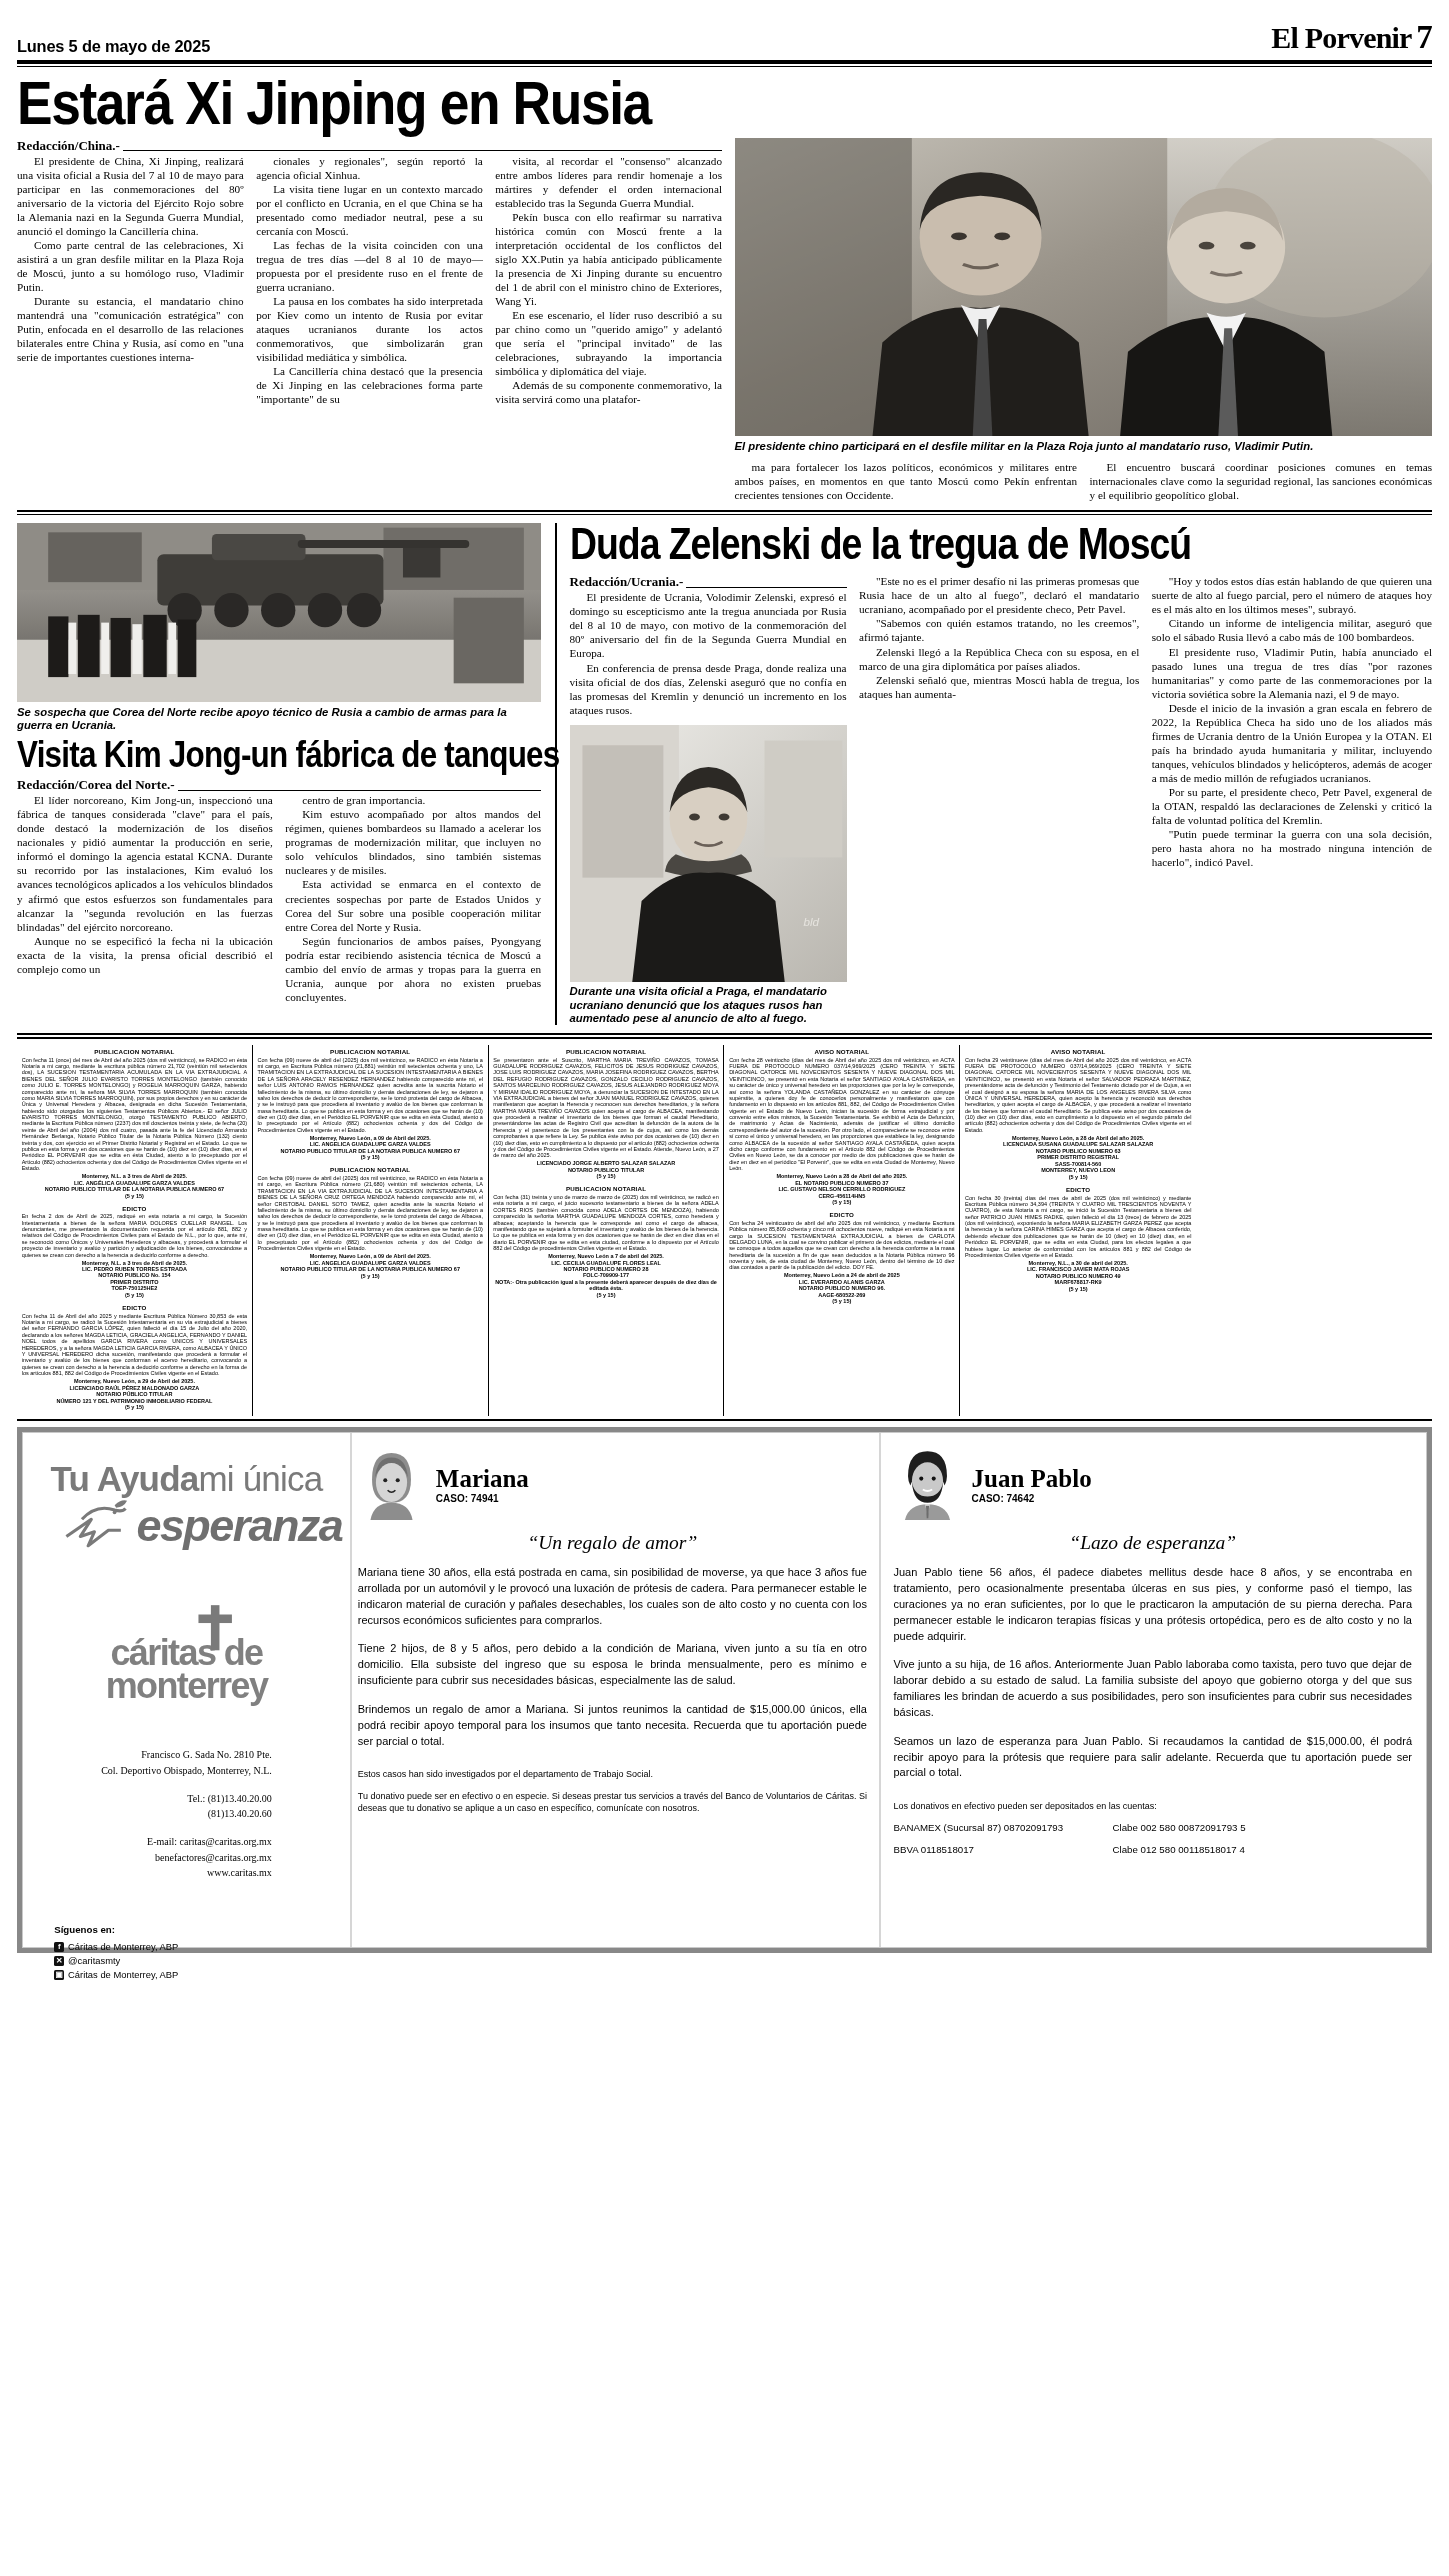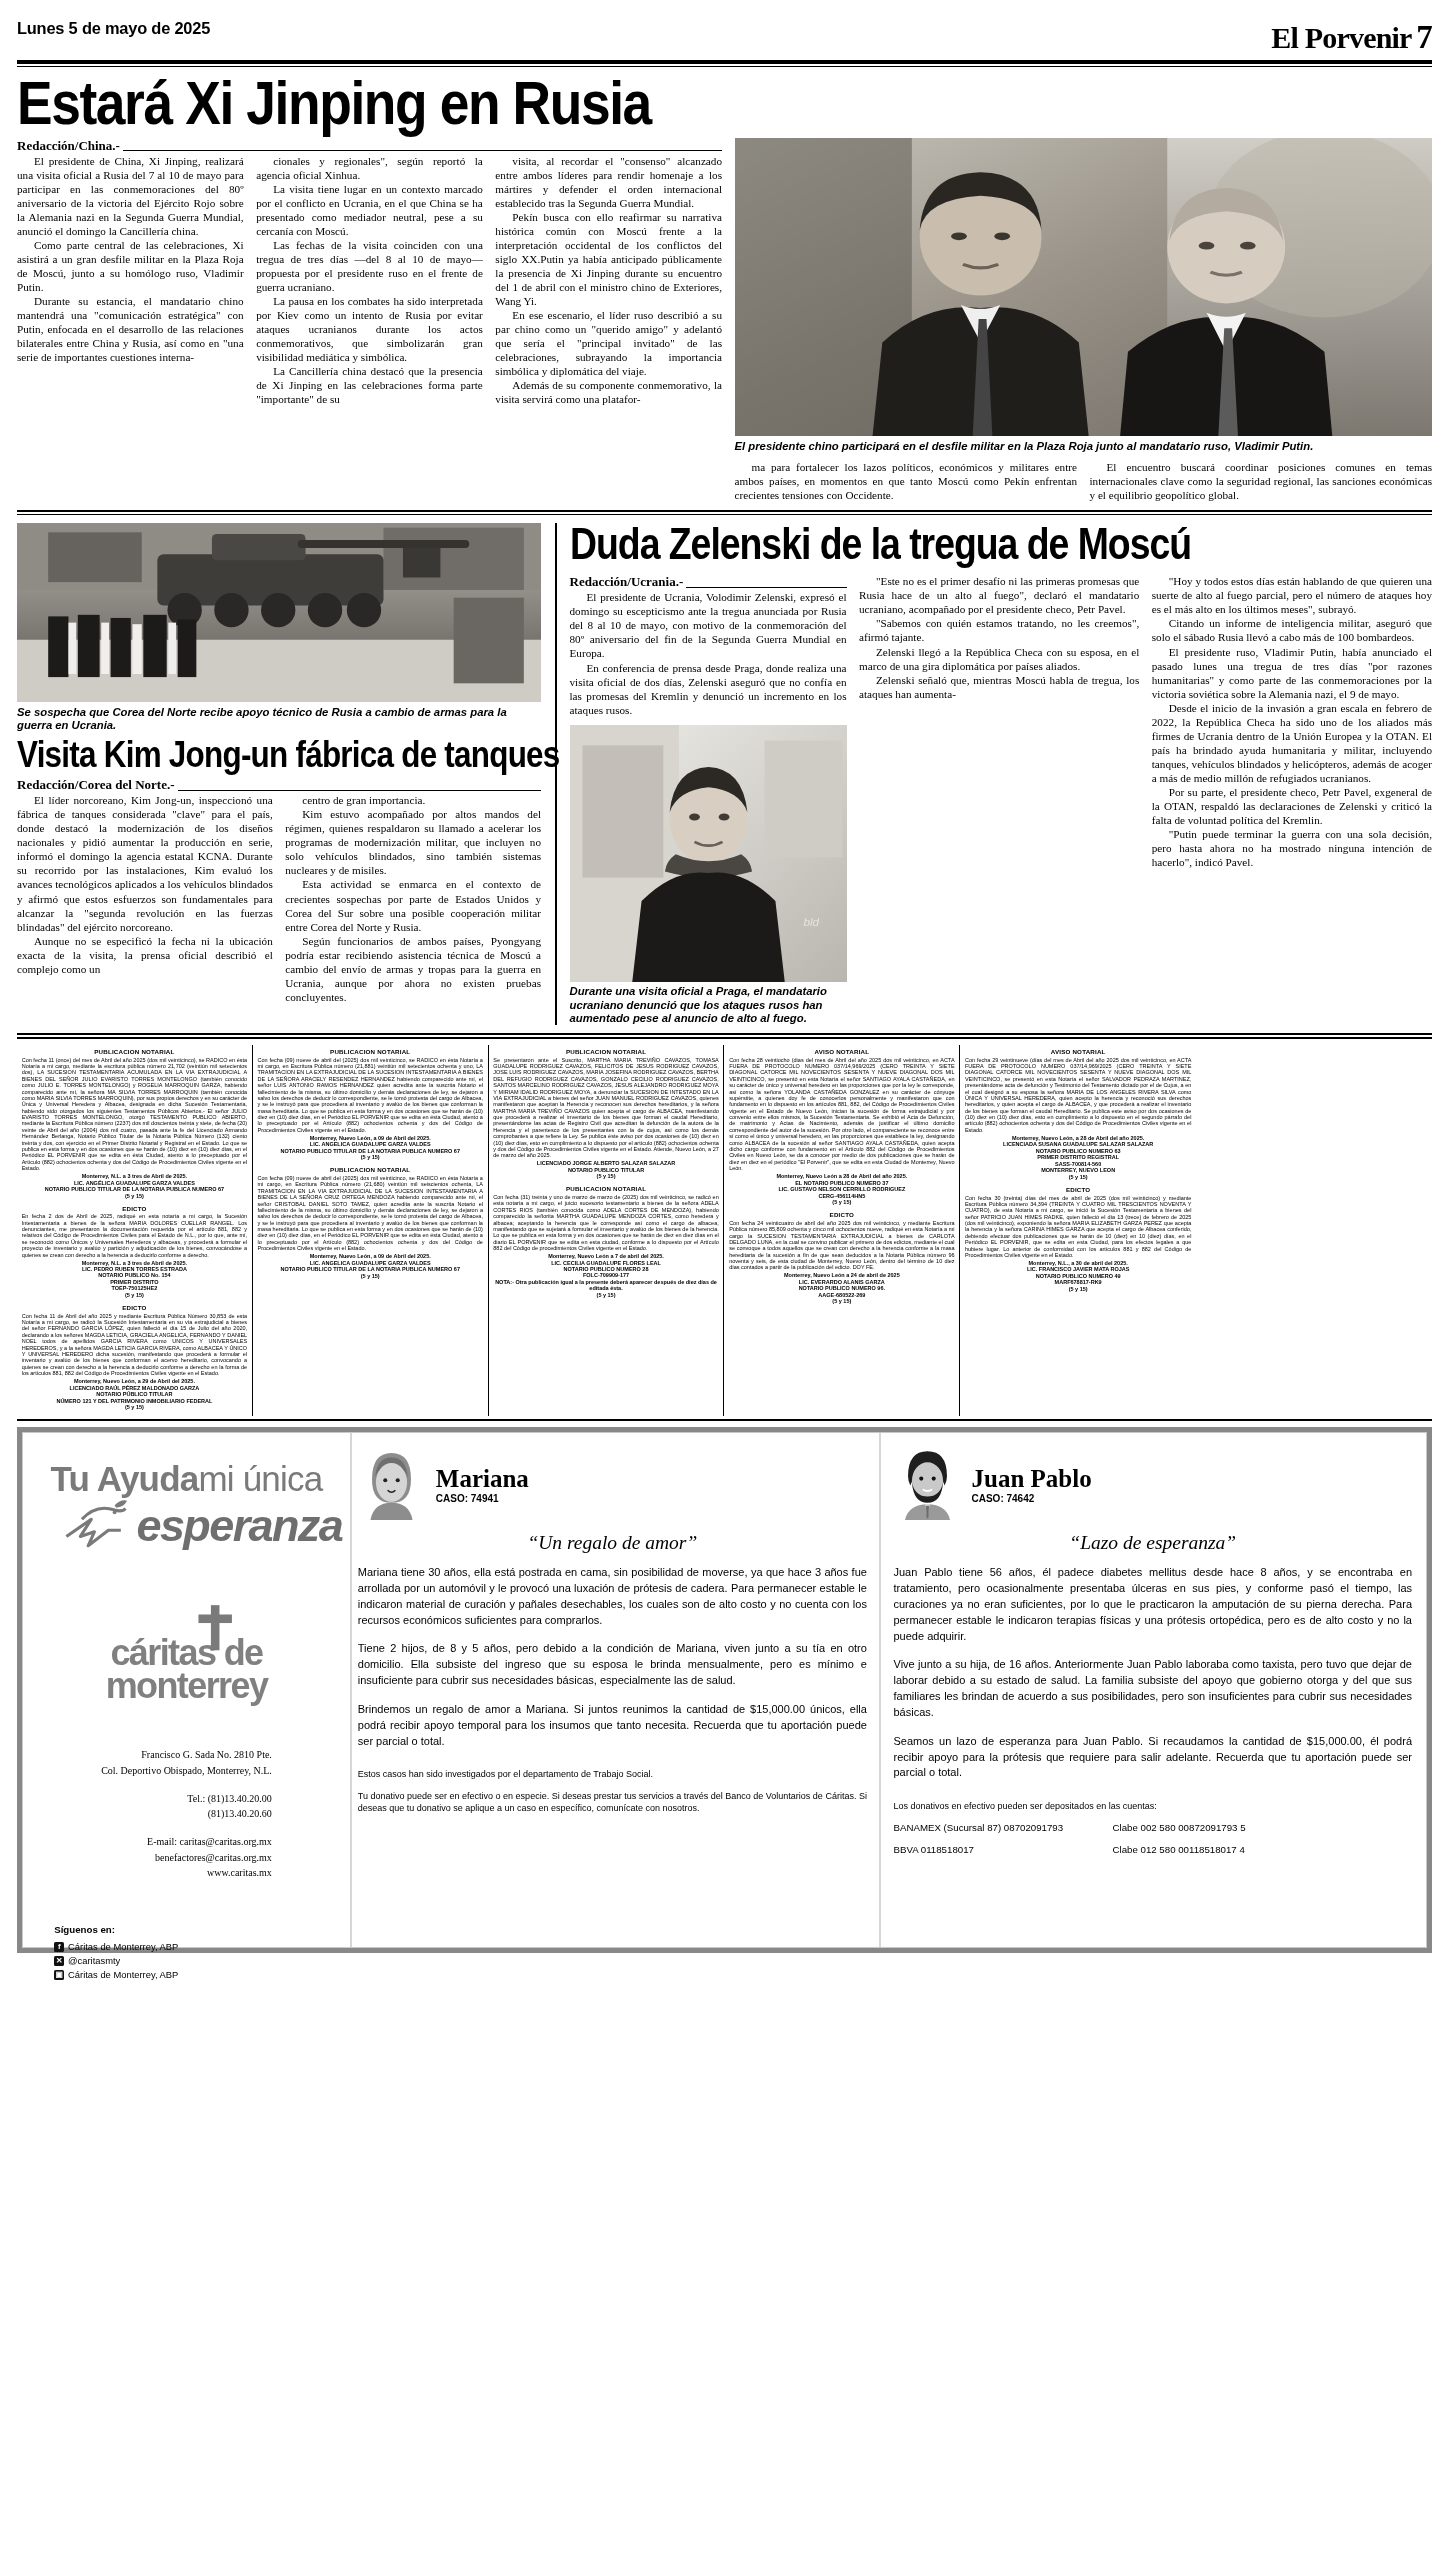--- a/index.html
+++ b/index.html
@@ -8,21 +8,21 @@
     width:1449px; height:2576px;
     background:#ffffff;
     font-family:"Liberation Serif", serif;
     color:#000;
     position:relative;
     overflow:hidden;
   }
   .page { width:1449px; height:2576px; position:relative; padding:0 17px; }
 
   
-  .masthead { display:flex; justify-content:space-between; padding-top:18.7px; }
+  .masthead { display:flex; align-items:flex-end; justify-content:space-between; padding-top:18.7px; }
   .mast-date { font-family:"Liberation Sans", sans-serif; font-weight:bold; font-size:16.4px; letter-spacing:-0.2px; }
   .mast-logo { font-family:"Liberation Serif", serif; font-weight:bold; font-size:30px; letter-spacing:-0.8px; }
   .mast-logo .pgnum { font-size:33px; margin-left:4.7px; }
   .rule-thick { height:3.9px; background:#000; margin-top:4.7px; }
   .rule-thin { height:0.8px; background:#000; margin-top:1.6px; }
 
   
   .hl-main {
     font-family:"Liberation Sans", sans-serif;
     font-weight:bold; font-size:62px; line-height:0.92;
@@ -293,21 +293,21 @@
       <div class="cols">
         <div class="col bodytext">
           <div class="splitp">
               <p>El líder norcoreano, Kim Jong-un, inspeccionó una fábrica de tanques considerada "clave" para el país, donde destacó la modernización de los diseños nacionales y pidió aumentar la producción en serie, informó el domingo la agencia estatal KCNA. Durante su recorrido por las instalaciones, Kim evaluó los avances tecnológicos aplicados a los vehículos blindados y afirmó que estos esfuerzos son fundamentales para alcanzar la "segunda revolución en las fuerzas blindadas" del ejército norcoreano.</p>
               <p>Aunque no se especificó la fecha ni la ubicación exacta de la visita, la prensa oficial describió el complejo como un</p>
             </div>
         </div>
         <div class="col bodytext">
           <div class="splitp">
               <p>centro de gran importancia.</p>
-              <p>Kim estuvo acompañado por altos mandos del régimen, quienes respaldaron su llamado a acelerar los programas de modernización militar, que incluyen no solo vehículos blindados, sino también sistemas nucleares y de misiles.</p>
+              <p>Kim estuvo acompañado por altos mandos del régimen, quienes bombardeos su llamado a acelerar los programas de modernización militar, que incluyen no solo vehículos blindados, sino también sistemas nucleares y de misiles.</p>
               <p>Esta actividad se enmarca en el contexto de crecientes sospechas por parte de Estados Unidos y Corea del Sur sobre una posible cooperación militar entre Corea del Norte y Rusia.</p>
               <p>Según funcionarios de ambos países, Pyongyang podría estar recibiendo asistencia técnica de Moscú a cambio del envío de armas y tropas para la guerra en Ucrania, aunque por ahora no existen pruebas concluyentes.</p>
             </div>
         </div>
       </div>
     </div>
 
     <div style="flex:1; border-left:2.3px solid #000; padding-left:12.5px;">
       <div class="hl-sec">Duda Zelenski de la tregua de Moscú</div>
       <div style="display:flex; gap:12.5px; margin-top:9.4px;">

